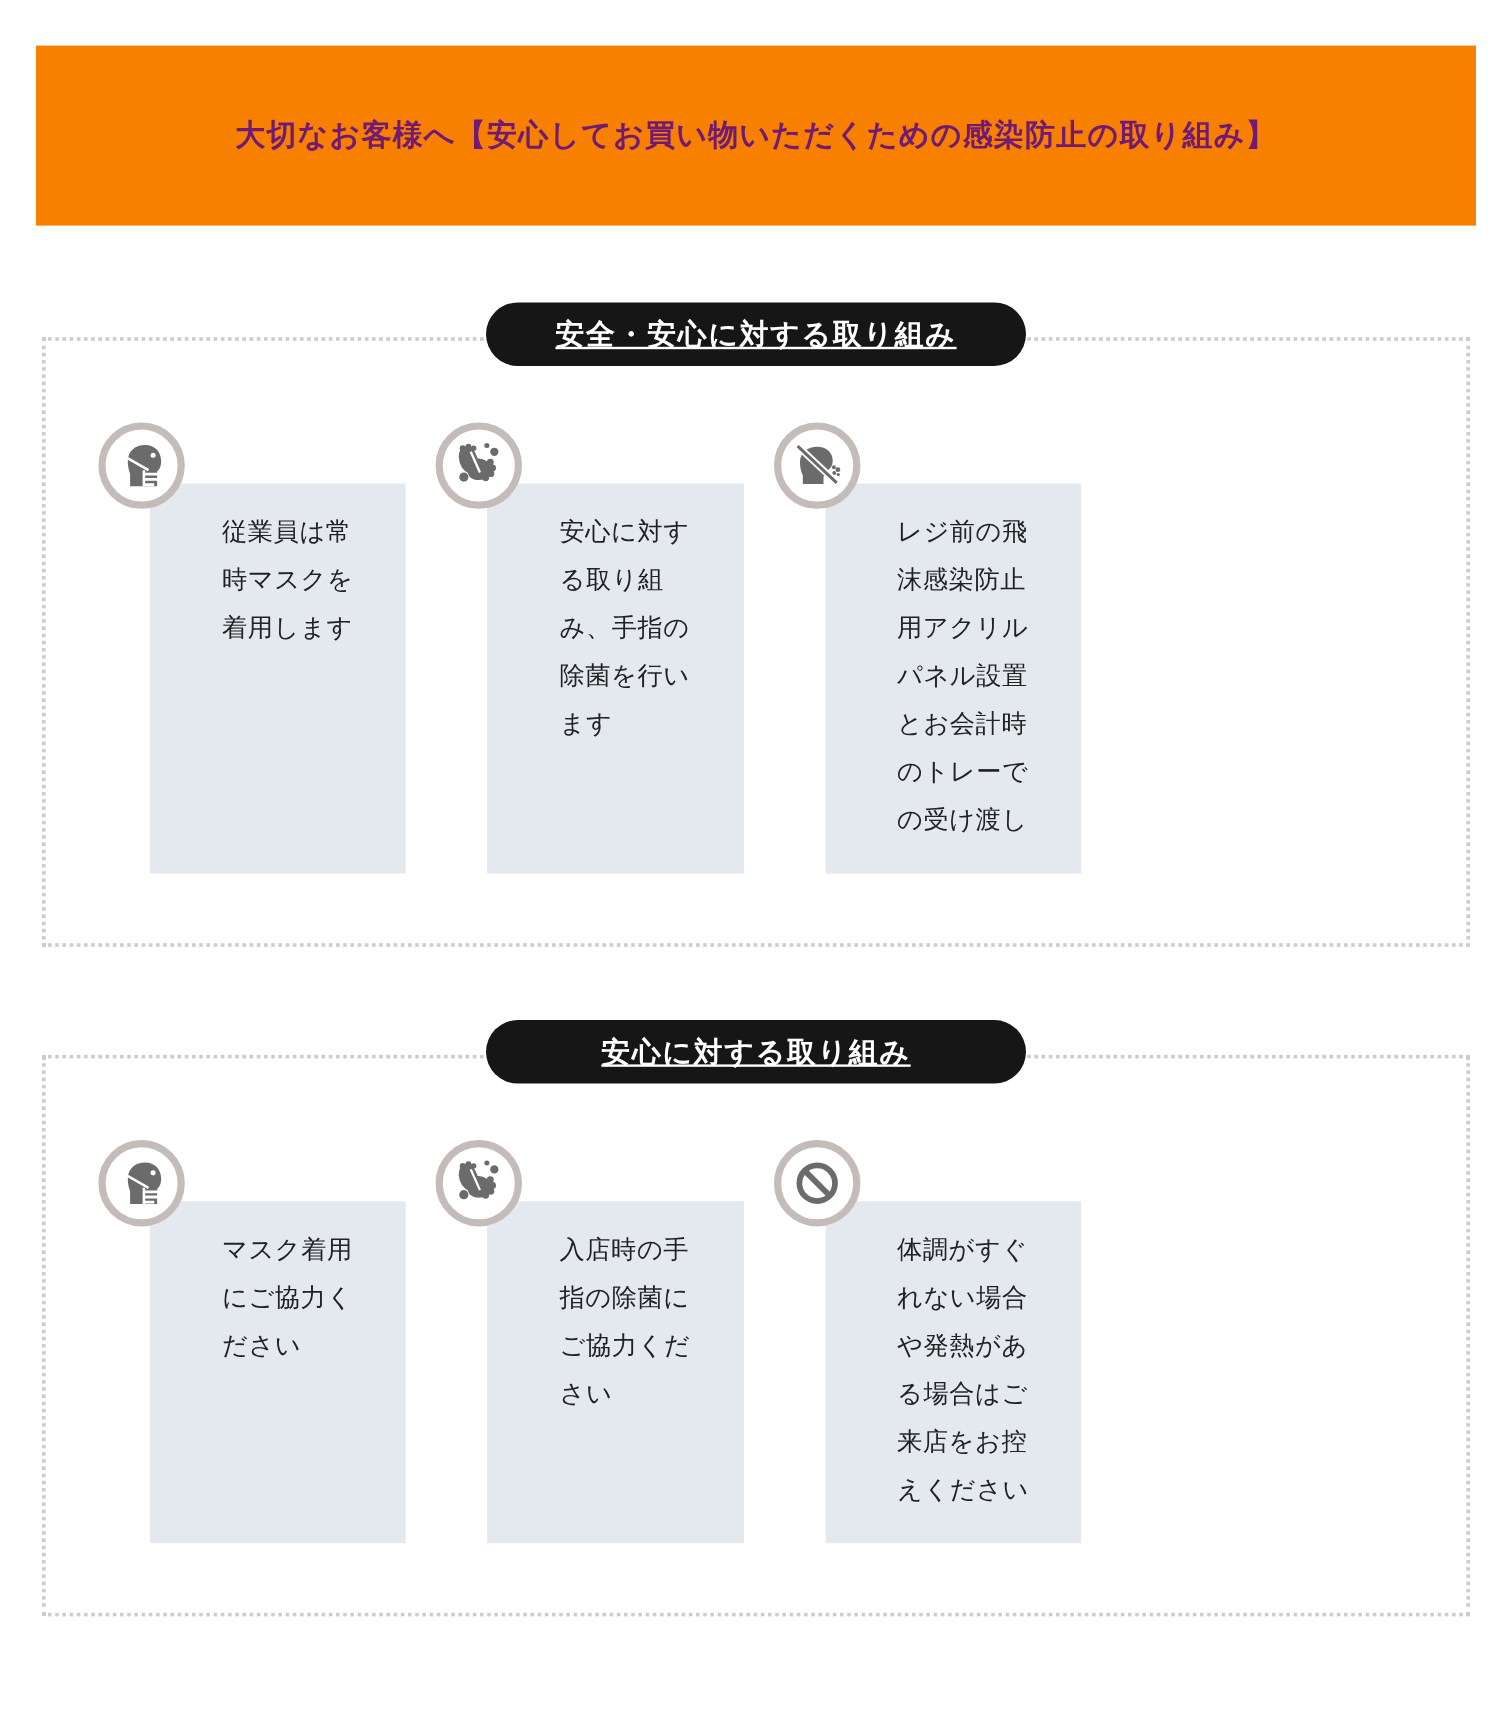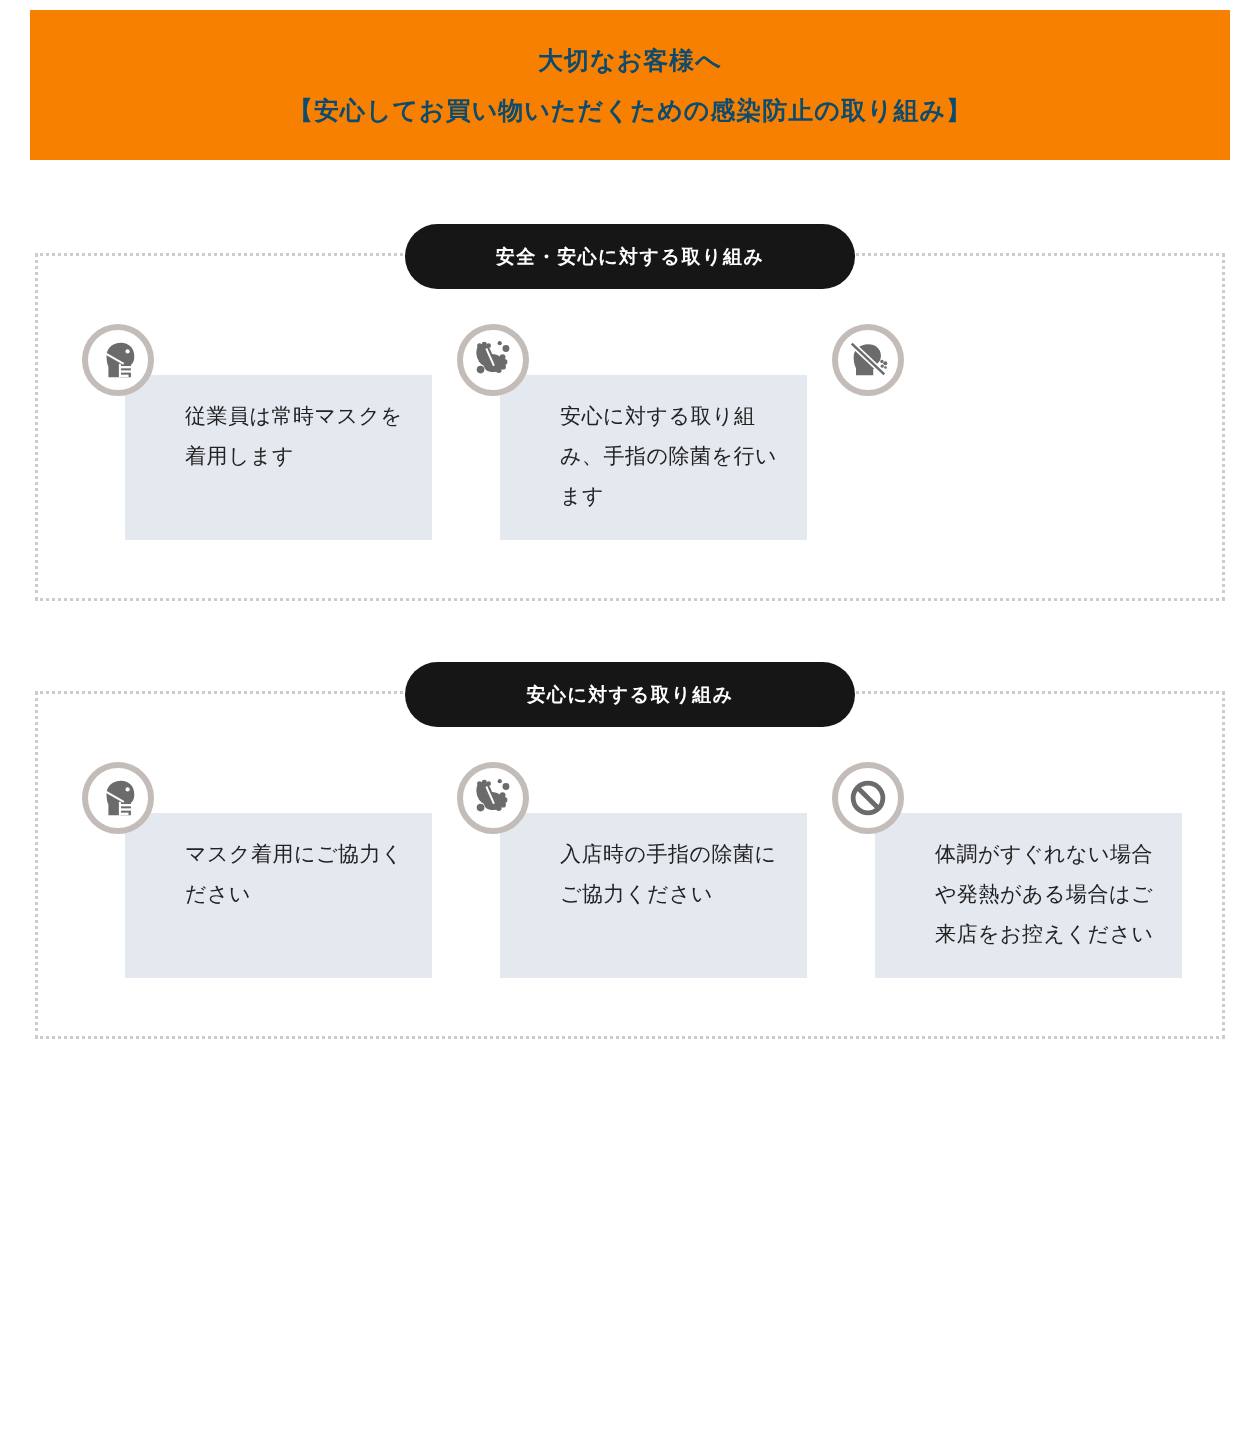--- a/index.html
+++ b/index.html
@@ -6,26 +6,25 @@
   html, body { margin: 0; padding: 0; background: #ffffff; }
   body {
     font-family: "Liberation Sans", "DejaVu Sans", sans-serif;
     color: #222222;
     -webkit-font-smoothing: antialiased;
   }
   .page { width: 1260px; margin: 0 auto; padding-bottom: 20px; background: #ffffff; }
 
   
   .header {
-    margin: 10px 30px 0;
+    margin: 38px 30px 0;
     height: 150px;
     background: #f88000;
-    color: #0c4a6e;
+    color: #701a75;
     display: flex;
-    flex-direction: column;
     justify-content: center;
     align-items: center;
     text-align: center;
   }
   .header p {
     margin: 0;
     font-size: 25px;
     font-weight: bold;
     line-height: 50px;
     letter-spacing: 1px;
@@ -38,36 +37,37 @@
     border: 3px dotted #cccccc;
     padding: 68px 40px 58px 44px;
   }
   .section.second { margin-top: 90px; }
   .badge {
     position: absolute;
     top: -32px;
     left: 50%;
     transform: translateX(-50%);
     width: 450px;
-    height: 65px;
+    height: 53px;
     background: #161616;
     border-radius: 33px;
     color: #ffffff;
     display: flex;
     align-items: center;
     justify-content: center;
-    font-size: 19px;
+    font-size: 24px;
     font-weight: bold;
     letter-spacing: 1.5px;
+    text-decoration: underline;
   }
 
   
   .items {
     display: grid;
-    grid-template-columns: 1fr 1fr 1fr;
+    grid-template-columns: 1fr 1fr 1fr 1fr;
     column-gap: 25px;
     row-gap: 43px;
   }
   .item { position: relative; display: flex; flex-direction: column; }
   .icon-circle {
     position: absolute;
     left: 0;
     top: 0;
     width: 72px;
     height: 72px;
@@ -158,20 +158,23 @@
             <g fill="#6b6b6b">
               <circle cx="38.5" cy="25.5" r="1.7"></circle>
                 <circle cx="42" cy="27.5" r="2.1"></circle>
               <circle cx="38.8" cy="30.5" r="1.7"></circle>
                 <circle cx="42.3" cy="31.8" r="1.4"></circle>
             </g>
             <line x1="7" y1="7" x2="41" y2="39" stroke="#fff" stroke-width="6"></line>
             <line x1="7" y1="7" x2="41" y2="39" stroke="#6b6b6b" stroke-width="2.6"></line>
           </svg>
         </div>
+        <div class="item-box">
+          <p class="item-text">レジ前の飛沫感染防止用アクリルパネル設置とお会計時のトレーでの受け渡し</p>
+        </div>
       </div>
 
     </div>
   </div>
 
   <div class="section second">
     <div class="badge">安心に対する取り組み</div>
     <div class="items">
 
       <div class="item">

